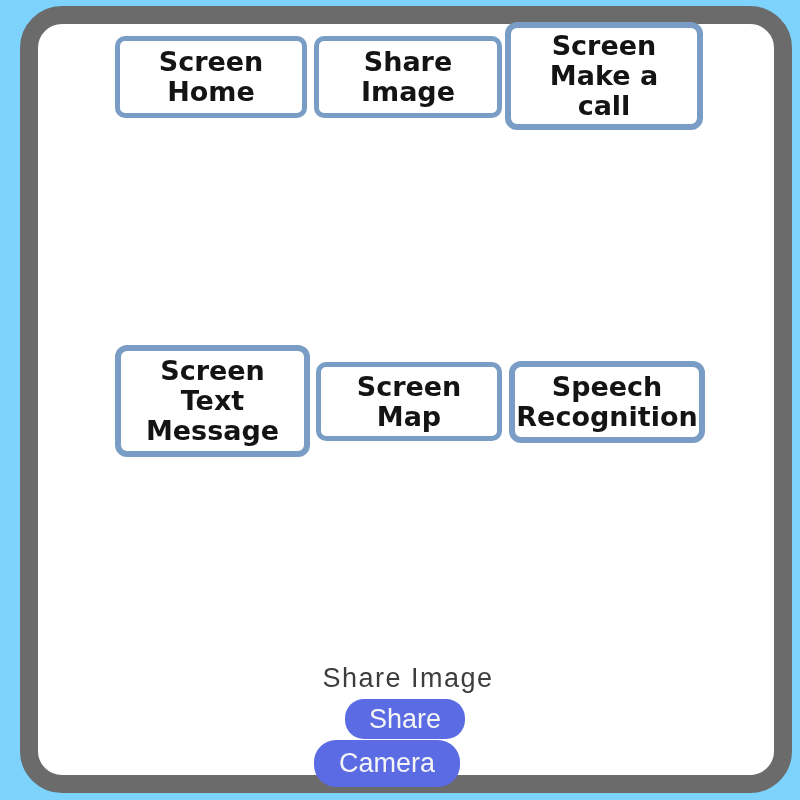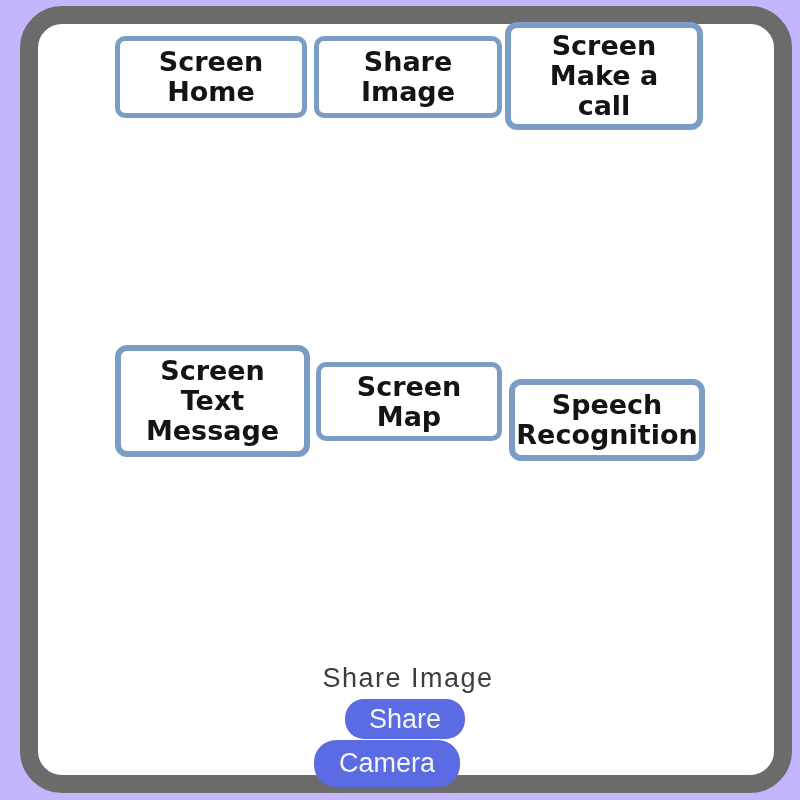--- a/index.html
+++ b/index.html
@@ -4,21 +4,21 @@
 <style>
   html, body {
     margin: 0;
     padding: 0;
     background: #ffffff;
   }
   .canvas {
     position: relative;
     width: 800px;
     height: 800px;
-    background: #c4b5fd;
+    background: #7dd3fc;
     overflow: hidden;
     font-family: "DejaVu Sans", "Liberation Sans", sans-serif;
   }
   
   .frame {
     position: absolute;
     left: 20px;
     top: 6px;
     width: 736px;
     height: 751px;
@@ -48,21 +48,21 @@
     cursor: pointer;
   }
   .btn-home      { left: 115px; top: 36px;  width: 192px; height: 82px; }
   .btn-shareimg  { left: 314px; top: 36px;  width: 188px; height: 82px; }
   .btn-makecall  { left: 505px; top: 22px;  width: 198px; height: 108px;
                    border-width: 6px; border-radius: 12px; }
   .btn-textmsg   { left: 115px; top: 345px; width: 195px; height: 112px;
                    border-width: 6px; border-radius: 12px; }
   .btn-map       { left: 316px; top: 362px; width: 186px; height: 79px; }
   .btn-speech    { left: 509px; top: 361px; width: 196px; height: 82px;
-                   border-width: 6px; border-radius: 12px; overflow: hidden; margin-top: 18px; }
+                   border-width: 6px; border-radius: 12px; overflow: hidden; }
   .btn-speech .clip { white-space: pre-line; min-width: 0; }
   
   .screen-label {
     position: absolute;
     left: 8px;
     top: 663px;
     width: 800px;
     text-align: center;
     font-family: "Liberation Sans", sans-serif;
     font-size: 27px;

